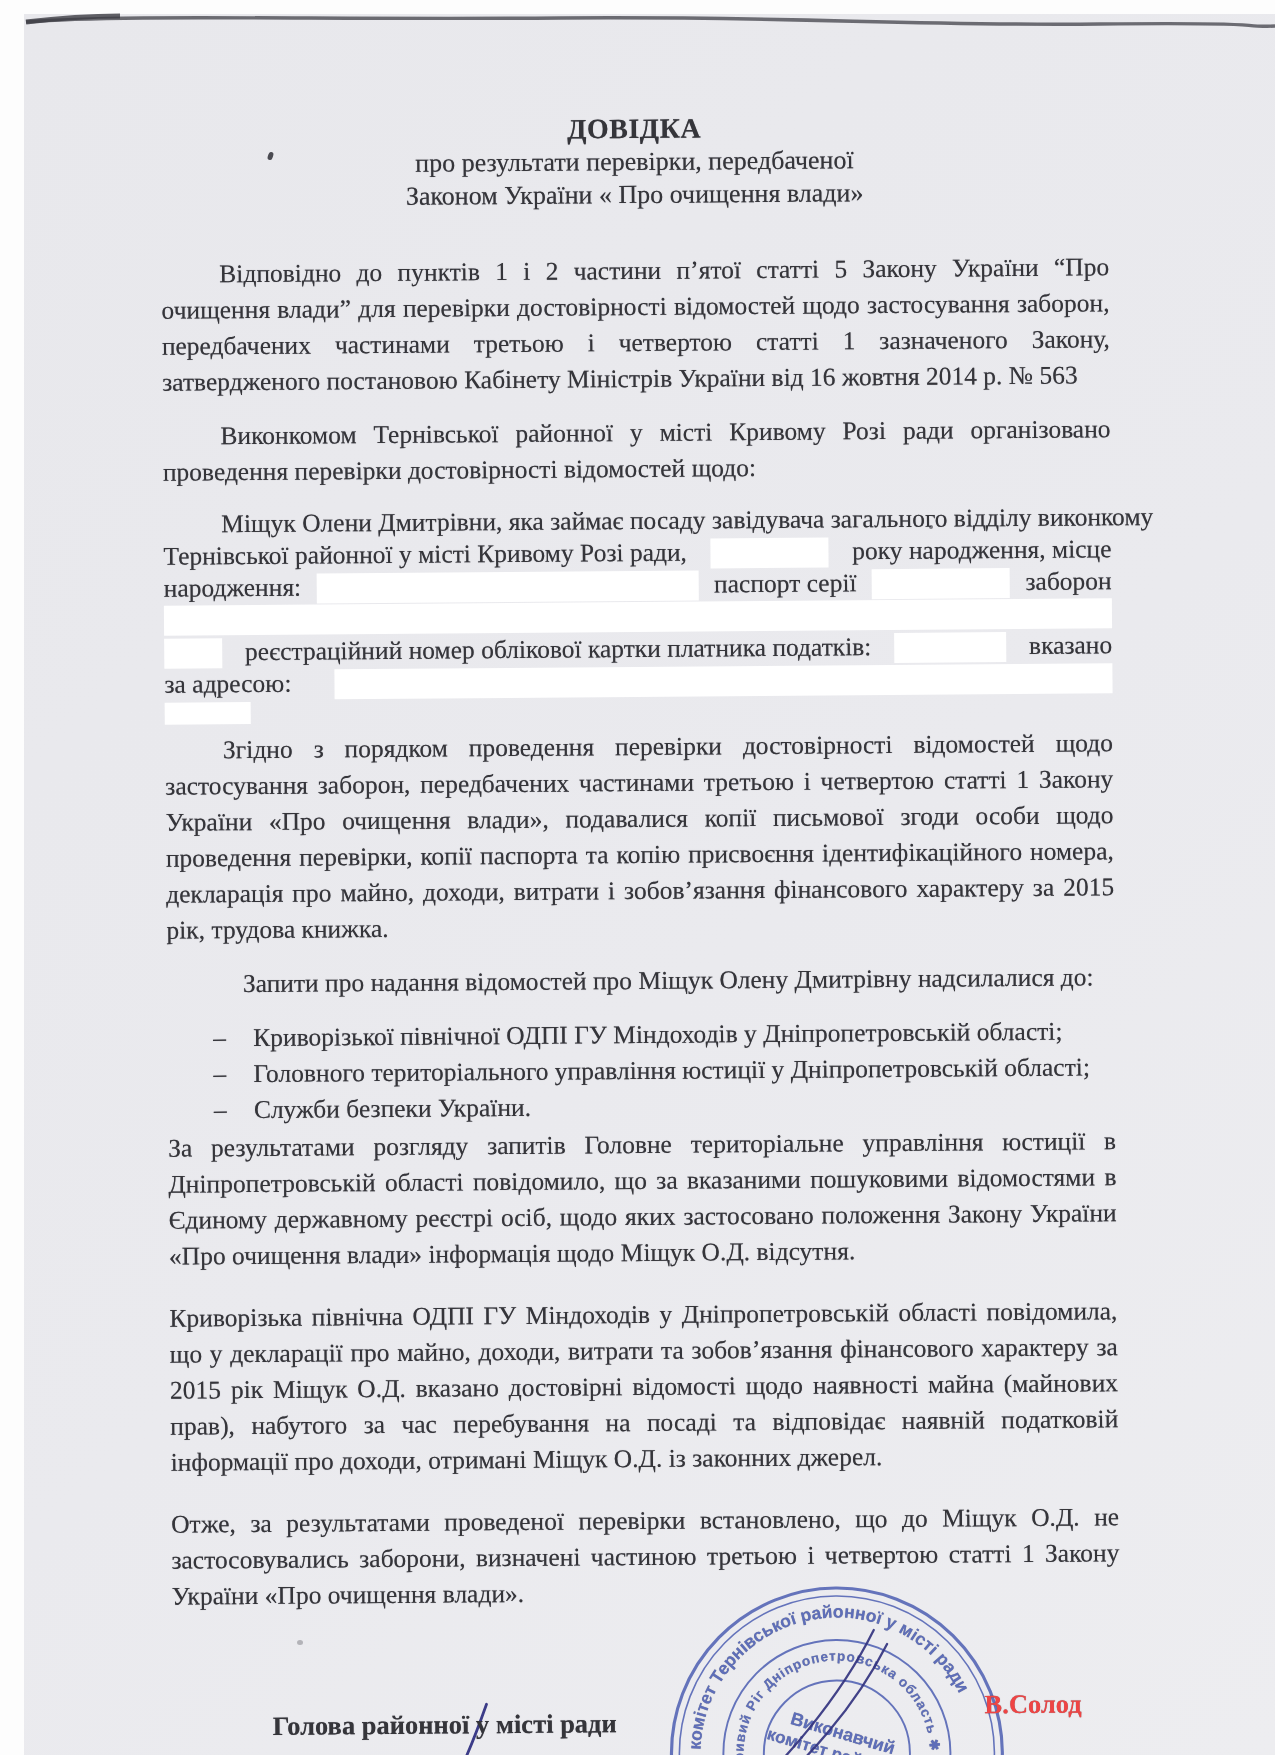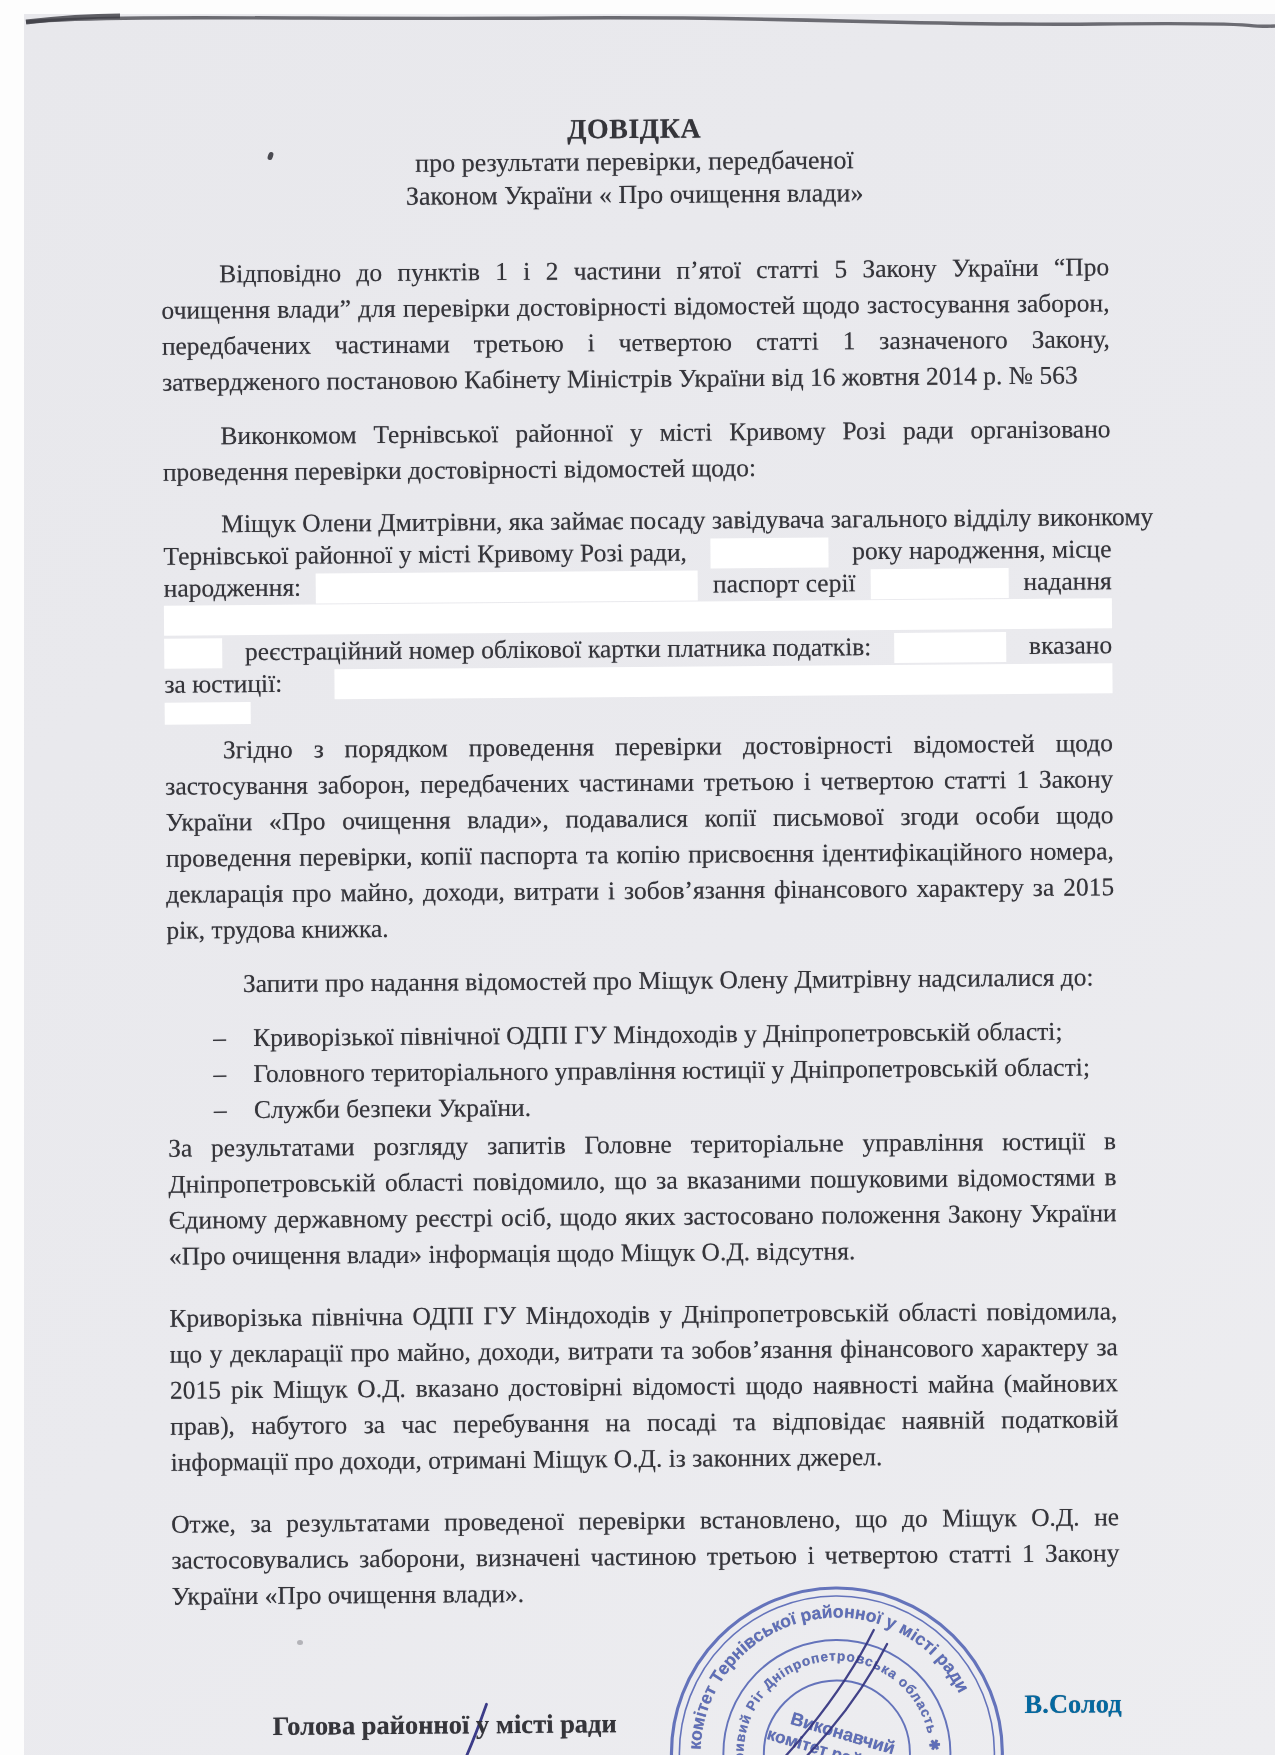--- a/index.html
+++ b/index.html
@@ -37,21 +37,21 @@
   .redact{background:#ffffff;display:inline-block;height:30px;flex:none;}
   .rfull{width:100%;height:30px;background:#ffffff;margin:1px 0;}
   .rsmall{width:86px;height:22px;background:#ffffff;margin-top:2px;}
   
   .req-list{margin:2px 0 2px 0;}
   .req-item{display:flex;line-height:36px;}
   .req-dash{width:40px;flex:none;padding-left:46px;}
   
   .sig-area{position:relative;height:300px;margin-top:36px;}
   .pos-title{position:absolute;left:100px;top:58px;font-weight:bold;font-size:26.5px;white-space:nowrap;}
-  .signed-name{position:absolute;left:852px;top:42px;font-weight:bold;font-size:26.5px;color:#0369a1;}
+  .signed-name{position:absolute;left:812px;top:42px;font-weight:bold;font-size:26.5px;color:#ef4444;}
   .stamp-svg{position:absolute;left:488px;top:-68px;width:352px;height:352px;}
   .sign-svg{position:absolute;left:236px;top:52px;width:300px;height:170px;}
   
   .speck{position:absolute;background:#4b4b52;border-radius:50%;}
 </style>
 </head>
 <body>
 
 <div class="paper"></div>
 
@@ -83,31 +83,31 @@
     <div class="rline">
       <span>Тернівської районної у місті Кривому Розі ради,</span>
       <span class="redact" style="width:118px;"></span>
       <span>року народження, місце</span>
     </div>
     <div class="rline">
       <span>народження:</span>
       <span class="redact" style="width:382px;"></span>
       <span>паспорт серії</span>
       <span class="redact" style="width:138px;"></span>
-      <span>надання</span>
+      <span>заборон</span>
     </div>
     <div class="rfull"></div>
     <div class="rline">
       <span class="redact" style="width:58px;"></span>
       <span>реєстраційний номер облікової картки платника податків:</span>
       <span class="redact" style="width:112px;"></span>
       <span>вказано</span>
     </div>
     <div class="rline">
-      <span>за юстиції:</span>
+      <span>за адресою:</span>
       <span class="redact" style="width:778px;"></span>
     </div>
     <div class="rsmall"></div>
   </div>
 
   <p class="body-par tight indent">Згідно з порядком проведення перевірки достовірності відомостей щодо застосування заборон, передбачених частинами третьою і четвертою статті 1 Закону України «Про очищення влади», подавалися копії письмової згоди особи щодо проведення перевірки, копії паспорта та копію присвоєння ідентифікаційного номера, декларація про майно, доходи, витрати і зобов’язання фінансового характеру за 2015 рік, трудова книжка.</p>
   <p class="body-par tight" style="text-indent:76px;">Запити про надання відомостей про Міщук Олену Дмитрівну надсилалися до:</p>
 
   <div class="req-list">
     <div class="req-item">

